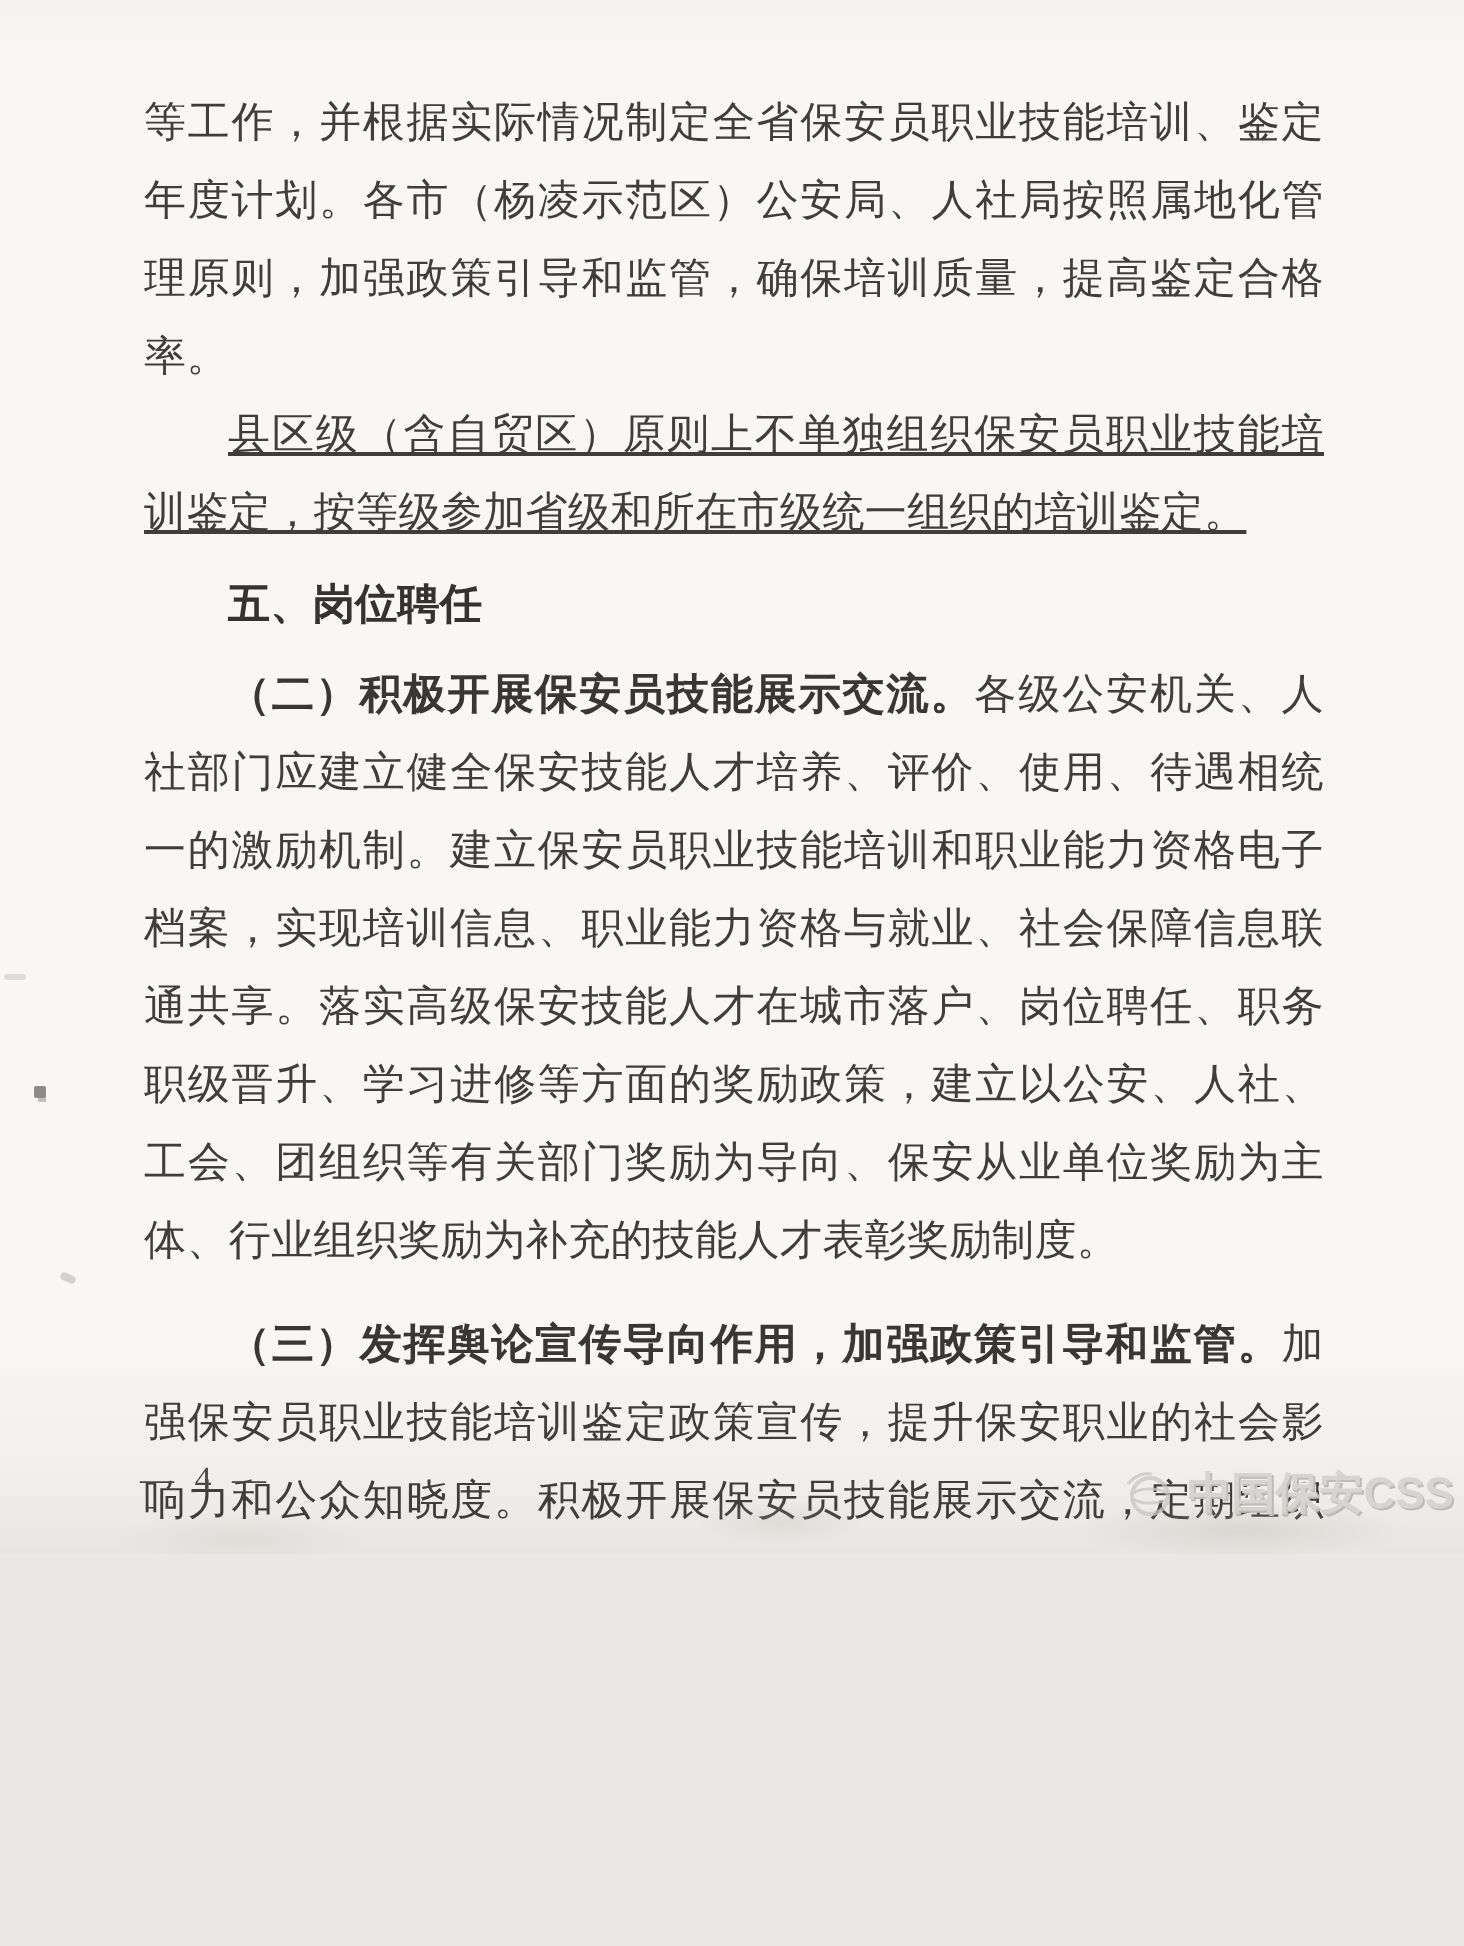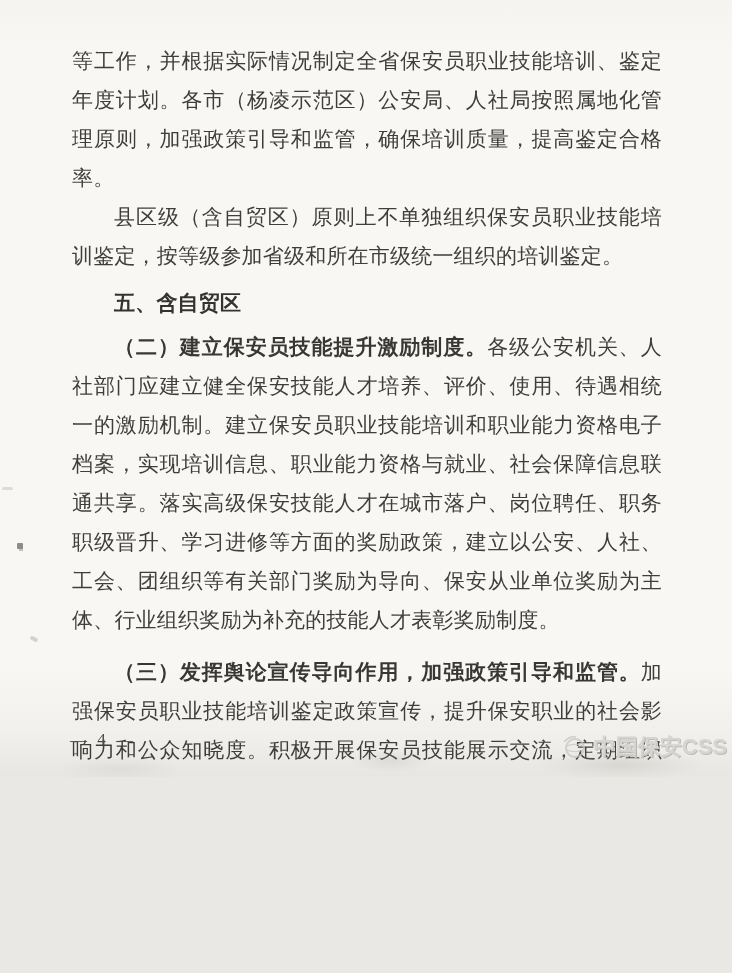--- a/index.html
+++ b/index.html
@@ -44,20 +44,21 @@
     font-size: 21px;
     line-height: 39px;
     text-align: justify;
     letter-spacing: 0.2px;
   }
   .content p {
     margin: 0;
   }
   .para-indent {
     text-indent: 2em;
+    text-decoration: underline;
   }
   .section-heading {
     font-family: "Liberation Sans", "DejaVu Sans", sans-serif;
     font-weight: bold;
     color: #343330;
     text-indent: 2em;
     margin-top: 7px !important;
   }
   .item {
     text-indent: 2em;
@@ -136,24 +137,24 @@
 <body>
 
 <div class="page">
 
   <div class="content">
 
     <p>等工作，并根据实际情况制定全省保安员职业技能培训、鉴定年度计划。各市（杨凌示范区）公安局、人社局按照属地化管理原则，加强政策引导和监管，确保培训质量，提高鉴定合格率。</p>
 
     <p class="para-indent">县区级（含自贸区）原则上不单独组织保安员职业技能培训鉴定，按等级参加省级和所在市级统一组织的培训鉴定。</p>
 
-    <p class="section-heading">五、含自贸区</p>
+    <p class="section-heading">五、岗位聘任</p>
 
 
-    <p class="item"><span class="lead">（二）建立保安员技能提升激励制度。</span><span>各级公安机关、人社部门应建立健全保安技能人才培养、评价、使用、待遇相统一的激励机制。建立保安员职业技能培训和职业能力资格电子档案，实现培训信息、职业能力资格与就业、社会保障信息联通共享。落实高级保安技能人才在城市落户、岗位聘任、职务职级晋升、学习进修等方面的奖励政策，建立以公安、人社、工会、团组织等有关部门奖励为导向、保安从业单位奖励为主体、行业组织奖励为补充的技能人才表彰奖励制度。</span></p>
+    <p class="item"><span class="lead">（二）积极开展保安员技能展示交流。</span><span>各级公安机关、人社部门应建立健全保安技能人才培养、评价、使用、待遇相统一的激励机制。建立保安员职业技能培训和职业能力资格电子档案，实现培训信息、职业能力资格与就业、社会保障信息联通共享。落实高级保安技能人才在城市落户、岗位聘任、职务职级晋升、学习进修等方面的奖励政策，建立以公安、人社、工会、团组织等有关部门奖励为导向、保安从业单位奖励为主体、行业组织奖励为补充的技能人才表彰奖励制度。</span></p>
 
     <p class="item item-last"><span class="lead">（三）发挥舆论宣传导向作用，加强政策引导和监管。</span><span>加强保安员职业技能培训鉴定政策宣传，提升保安职业的社会影响力和公众知晓度。积极开展保安员技能展示交流，定期组织保安员职业技能竞赛、优秀保安员评比等活动，提高保安职业技能培训的吸引力。并大力宣传优秀保安技能人才先进事迹，大力营造</span></p>
 
   </div>
 
   <div class="page-number">— 4 —</div>
 
   <div class="watermark">
     <span>
       <svg width="28" height="28" viewBox="0 0 28 28">

